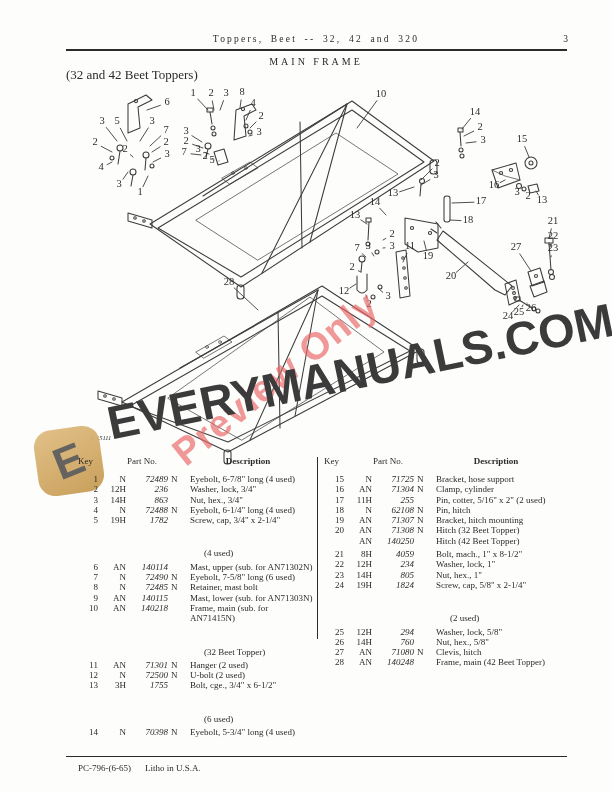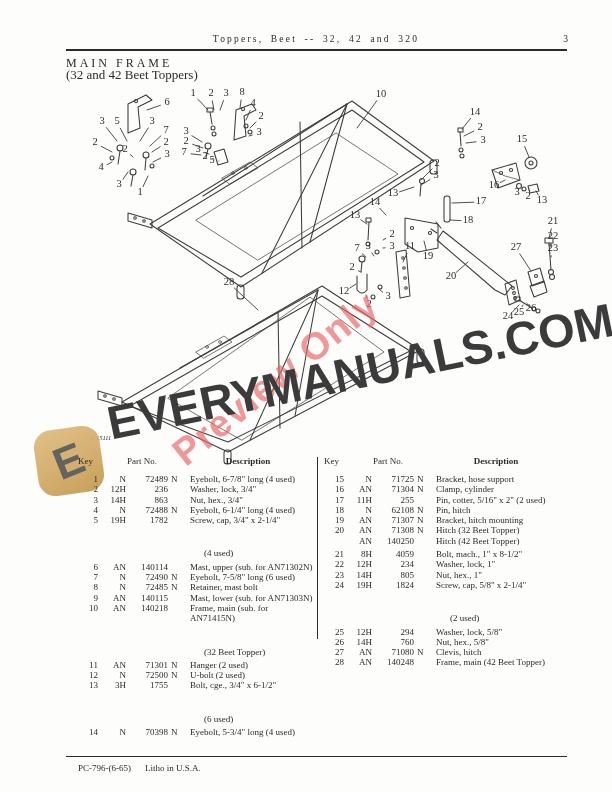--- a/index.html
+++ b/index.html
@@ -5,21 +5,21 @@
   html,body{margin:0;padding:0;background:#888;}
   #page{position:relative;width:612px;height:792px;background:#fdfdfb;overflow:hidden;
         font-family:"Liberation Serif",serif;color:#2b2b2b;}
   .abs{position:absolute;}
 
   
   #running-title{left:66px;top:34px;width:500px;text-align:center;font-size:9.5px;
                  letter-spacing:2.2px;word-spacing:3px;z-index:6;}
   #page-num{right:44px;top:34px;font-size:9.5px;z-index:6;}
   #head-rule{left:66px;top:49px;width:501px;height:1.6px;background:#2b2b2b;z-index:6;}
-  #main-title{left:66px;top:56px;width:500px;font-size:12px;
+  #main-title{left:66px;top:56px;width:500px;text-align:center;font-size:10px;
               letter-spacing:3px;z-index:6;}
   #sub-title{left:66px;top:67px;width:500px;text-align:left;font-size:13px;z-index:6;}
 
   
   #diagram{left:0;top:0;z-index:1;}
   #diagram path,#diagram line,#diagram rect,#diagram circle,#diagram ellipse
     {stroke:#3c3c3c;fill:none;stroke-width:1.05;stroke-linejoin:round;stroke-linecap:round;}
   #diagram .thin{stroke-width:0.7;}
   #diagram .fillw{fill:#fdfdfb;}
   #callout-layer text{font:10.5px "Liberation Serif",serif;fill:#2d2d2d;
@@ -47,21 +47,21 @@
   #table-right{left:324px;top:456px;width:240px;}
   #table-divider{left:317px;top:457px;width:1px;height:182px;background:#2b2b2b;z-index:4;}
   .thead{display:flex;margin-bottom:8px;}
   .thead .hkey{width:24px;text-align:left;}
   .thead .hpart{width:80px;text-align:center;}
   .thead .hdesc{flex:1;text-align:center;font-weight:bold;}
   .prow{display:flex;line-height:10.3px;}
   .prow.gap{margin-top:3px;}
   .prow .key{width:20px;text-align:right;padding-right:4px;}
   .prow .pre{width:24px;text-align:right;}
-  .prow .num{width:42px;text-align:right;}
+  .prow .num{width:42px;text-align:right;font-style:italic;}
   .prow .suf{width:12px;padding-left:3px;}
   .prow .desc{flex:1;padding-left:7px;}
   .prow .desc.cont{padding-left:21px;margin-top:23px;}
 
   
   #foot-rule{left:66px;top:756px;width:501px;height:1.2px;background:#2b2b2b;z-index:6;}
   #footer-line{left:78px;top:763px;font-size:9px;z-index:6;}
   #footer-line .sp{display:inline-block;width:14px;}
 </style>
 </head>

